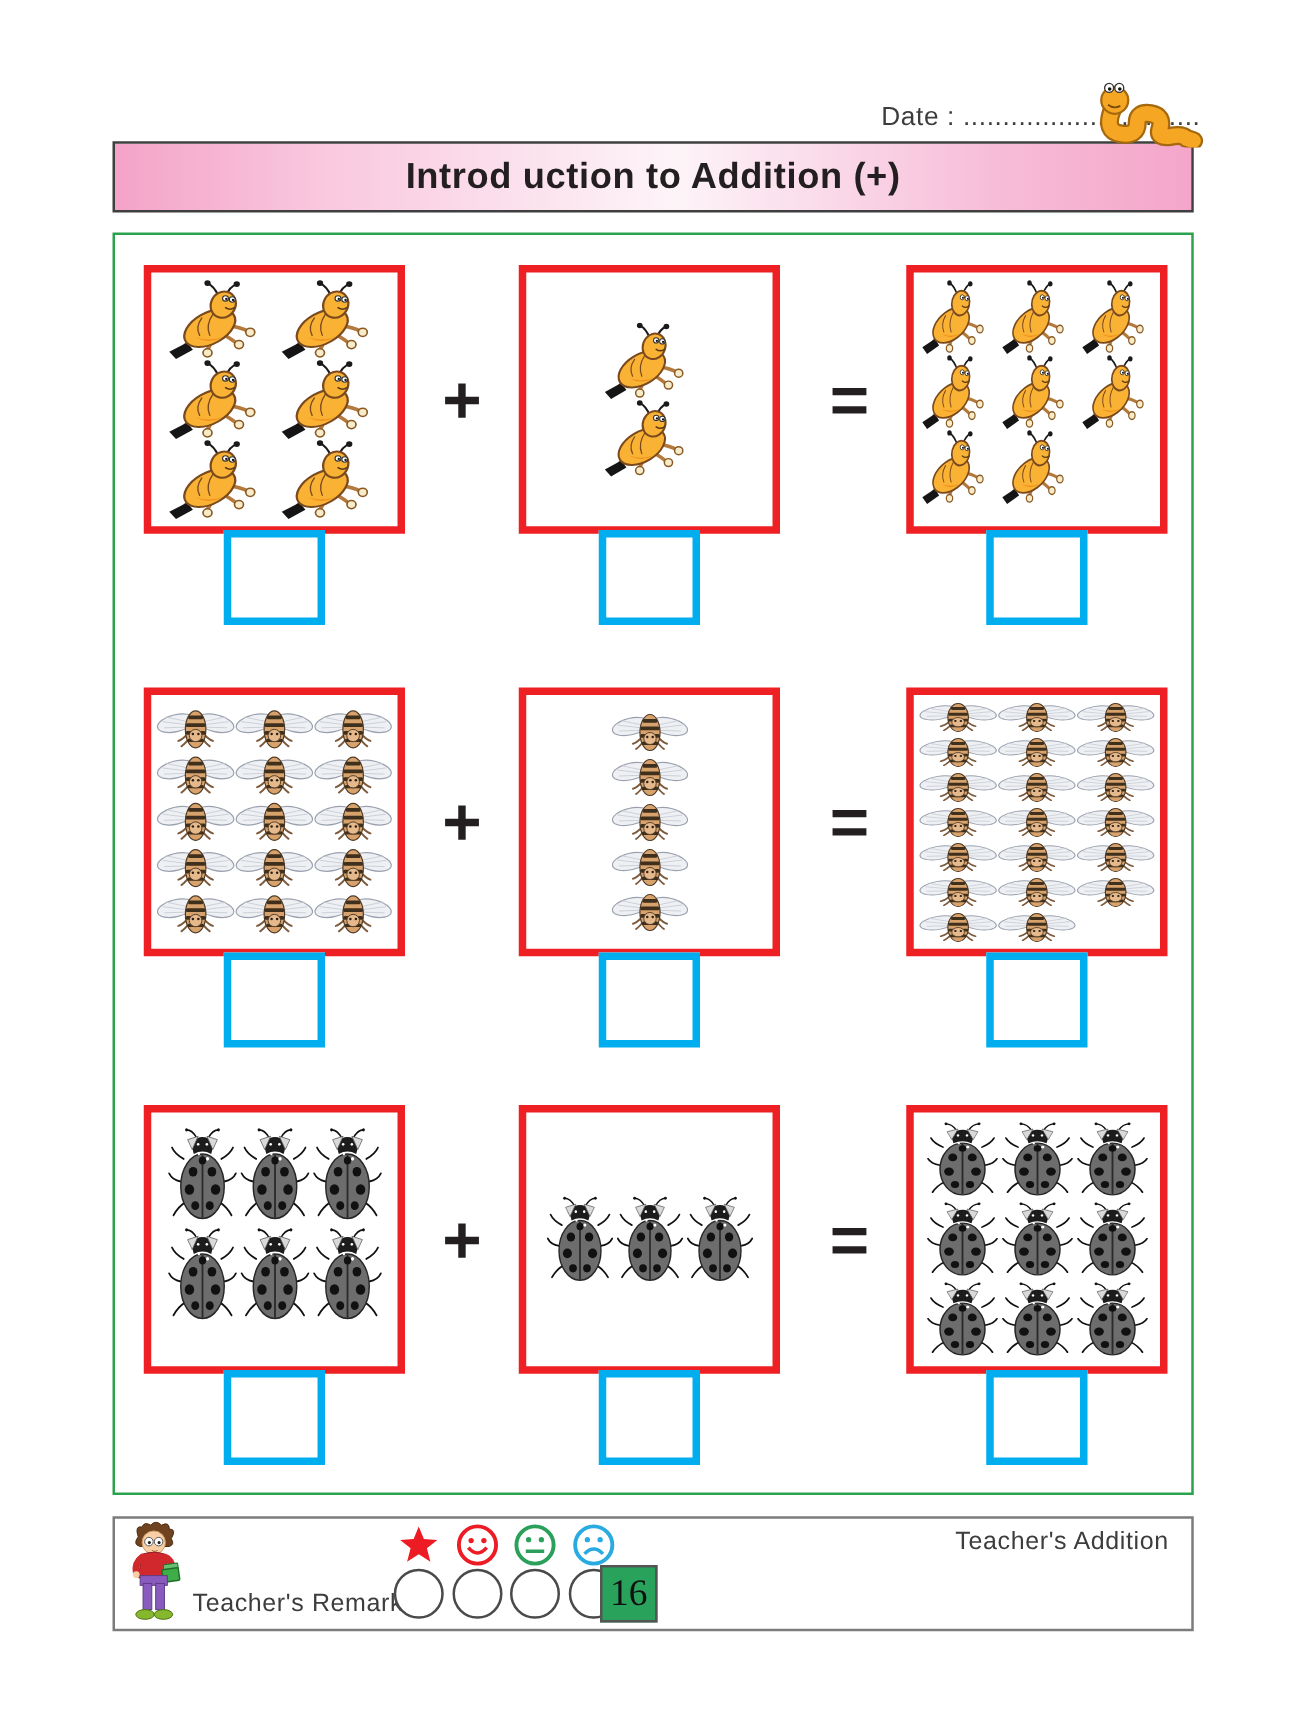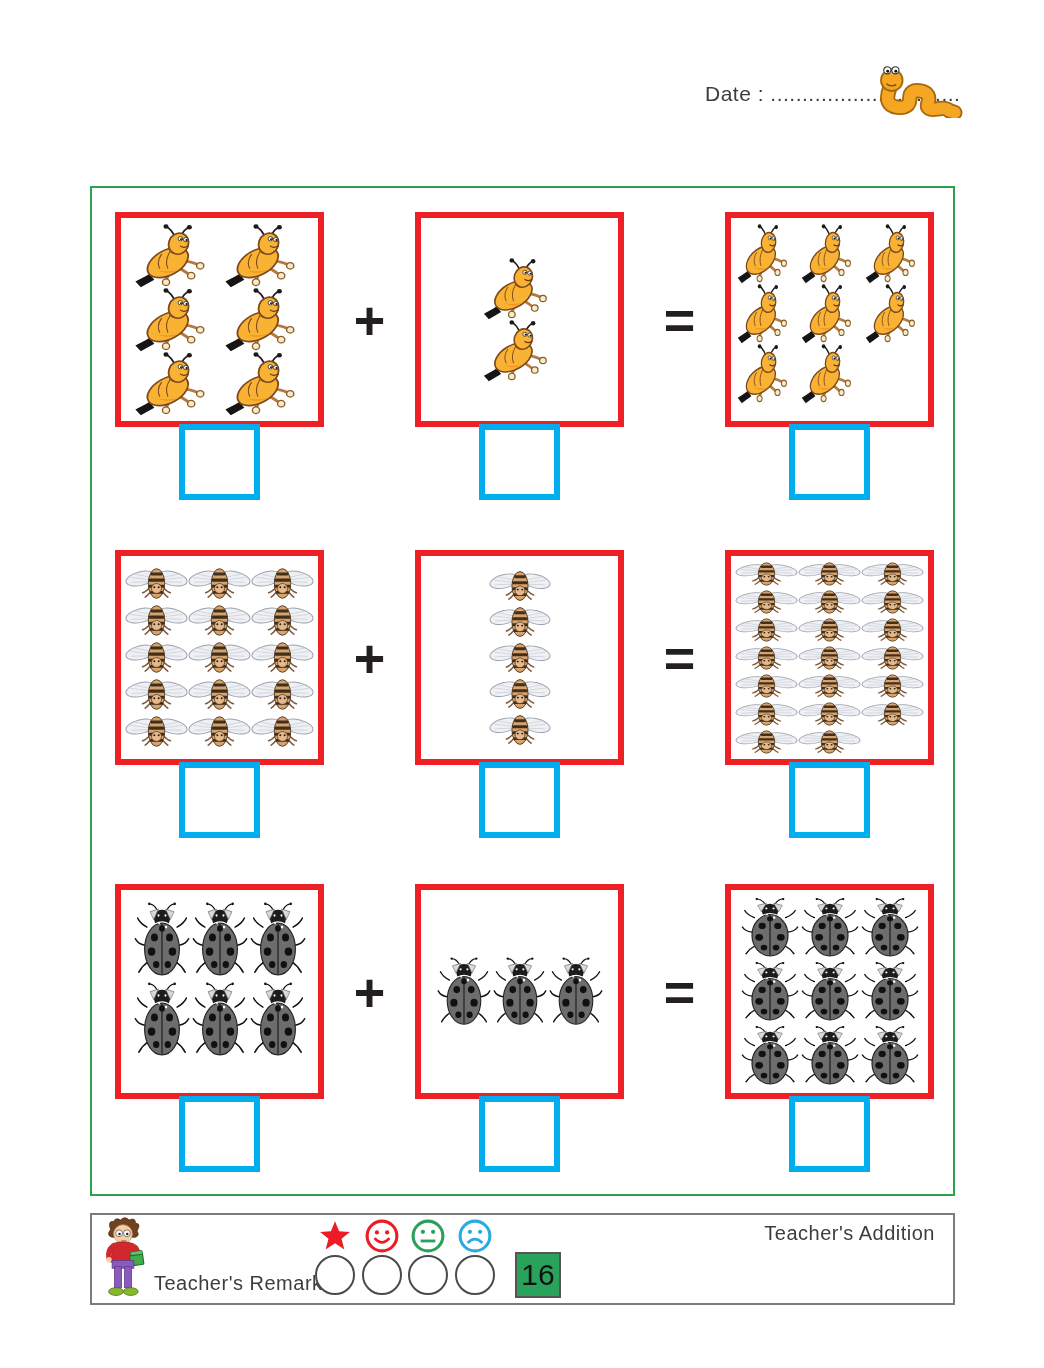--- a/index.html
+++ b/index.html
@@ -31,42 +31,45 @@
 
   
   .footer-box{position:absolute;left:90px;top:1213px;width:865px;height:92px;box-sizing:border-box;
               border:2px solid #7c7c7c;background:#fff;}
   .boy{position:absolute;left:5px;top:2px;width:52px;height:87px;}
   .remarks{position:absolute;left:62px;top:57px;font-size:20px;color:#3d3d3d;letter-spacing:.5px;}
   .signature{position:absolute;right:18px;top:7px;font-size:20px;color:#3d3d3d;letter-spacing:.5px;}
   .rating-icon{position:absolute;top:4px;width:34px;height:34px;}
   .rating-circle{position:absolute;top:40px;width:40px;height:40px;border:2px solid #4a4a4a;
                  border-radius:50%;box-sizing:border-box;background:#fff;}
-  .page-num{position:absolute;left:423px;top:37px;width:46px;height:46px;box-sizing:border-box;
+  .page-num{position:absolute;left:388px;top:37px;width:46px;height:46px;box-sizing:border-box;
             border:2px solid #555;background:#29a35c;display:flex;align-items:center;justify-content:center;
-            font-size:30px;color:#111;}
+            font-size:30px;color:#111;font-family:Liberation Serif, serif;}
 </style>
 </head>
 <body>
 
 <div class="sheet">
 
   <div class="date-line">Date : ..............................</div>
 
   <svg class="worm" viewBox="0 0 100 60" xmlns="http://www.w3.org/2000/svg">
     <path d="M20 26 Q12 46 28 48 Q42 50 42 38 Q42 28 54 30 Q66 32 62 44 Q60 52 72 50 Q82 48 86 52 L92 54" fill="none" stroke="#a5680d" stroke-width="17" stroke-linecap="round"></path>
     <path d="M20 26 Q12 46 28 48 Q42 50 42 38 Q42 28 54 30 Q66 32 62 44 Q60 52 72 50 Q82 48 86 52 L92 54" fill="none" stroke="#f5a623" stroke-width="13" stroke-linecap="round"></path>
     <circle cx="22" cy="18" r="12" fill="#f5a623" stroke="#a5680d" stroke-width="2"></circle>
     <circle cx="17" cy="7" r="4" fill="#fff" stroke="#333" stroke-width="1.2"></circle>
     <circle cx="26" cy="7" r="4" fill="#fff" stroke="#333" stroke-width="1.2"></circle>
     <circle cx="17.5" cy="8" r="1.6" fill="#111"></circle>
       <circle cx="26.5" cy="8" r="1.6" fill="#111"></circle>
     <path d="M16 22 q5 4 11 1" stroke="#7a4a08" stroke-width="1.6" fill="none"></path>
   </svg>
 
+  <div class="banner">
+    <span class="title">Introd uction to Addition (+)</span>
+  </div>
 
   <div class="frame">
     <div id="problems-layer">
         <div class="red-box" style="left: 23px; top: 24px;">
           <div class="insect-grid" style="grid-template-columns: repeat(2, 90px); place-content: start center; padding-top: 6px;">
             <svg viewBox="0 0 100 78" xmlns="http://www.w3.org/2000/svg" width="90" height="64" preserveAspectRatio="none">
  <g stroke-linecap="round">
   <path d="M50 16 Q46 6 40 3" fill="none" stroke="#1a1a1a" stroke-width="2"></path>
   <circle cx="40" cy="3" r="2.8" fill="#1a1a1a"></circle>
   <path d="M56 16 Q60 6 66 4" fill="none" stroke="#1a1a1a" stroke-width="2"></path>

